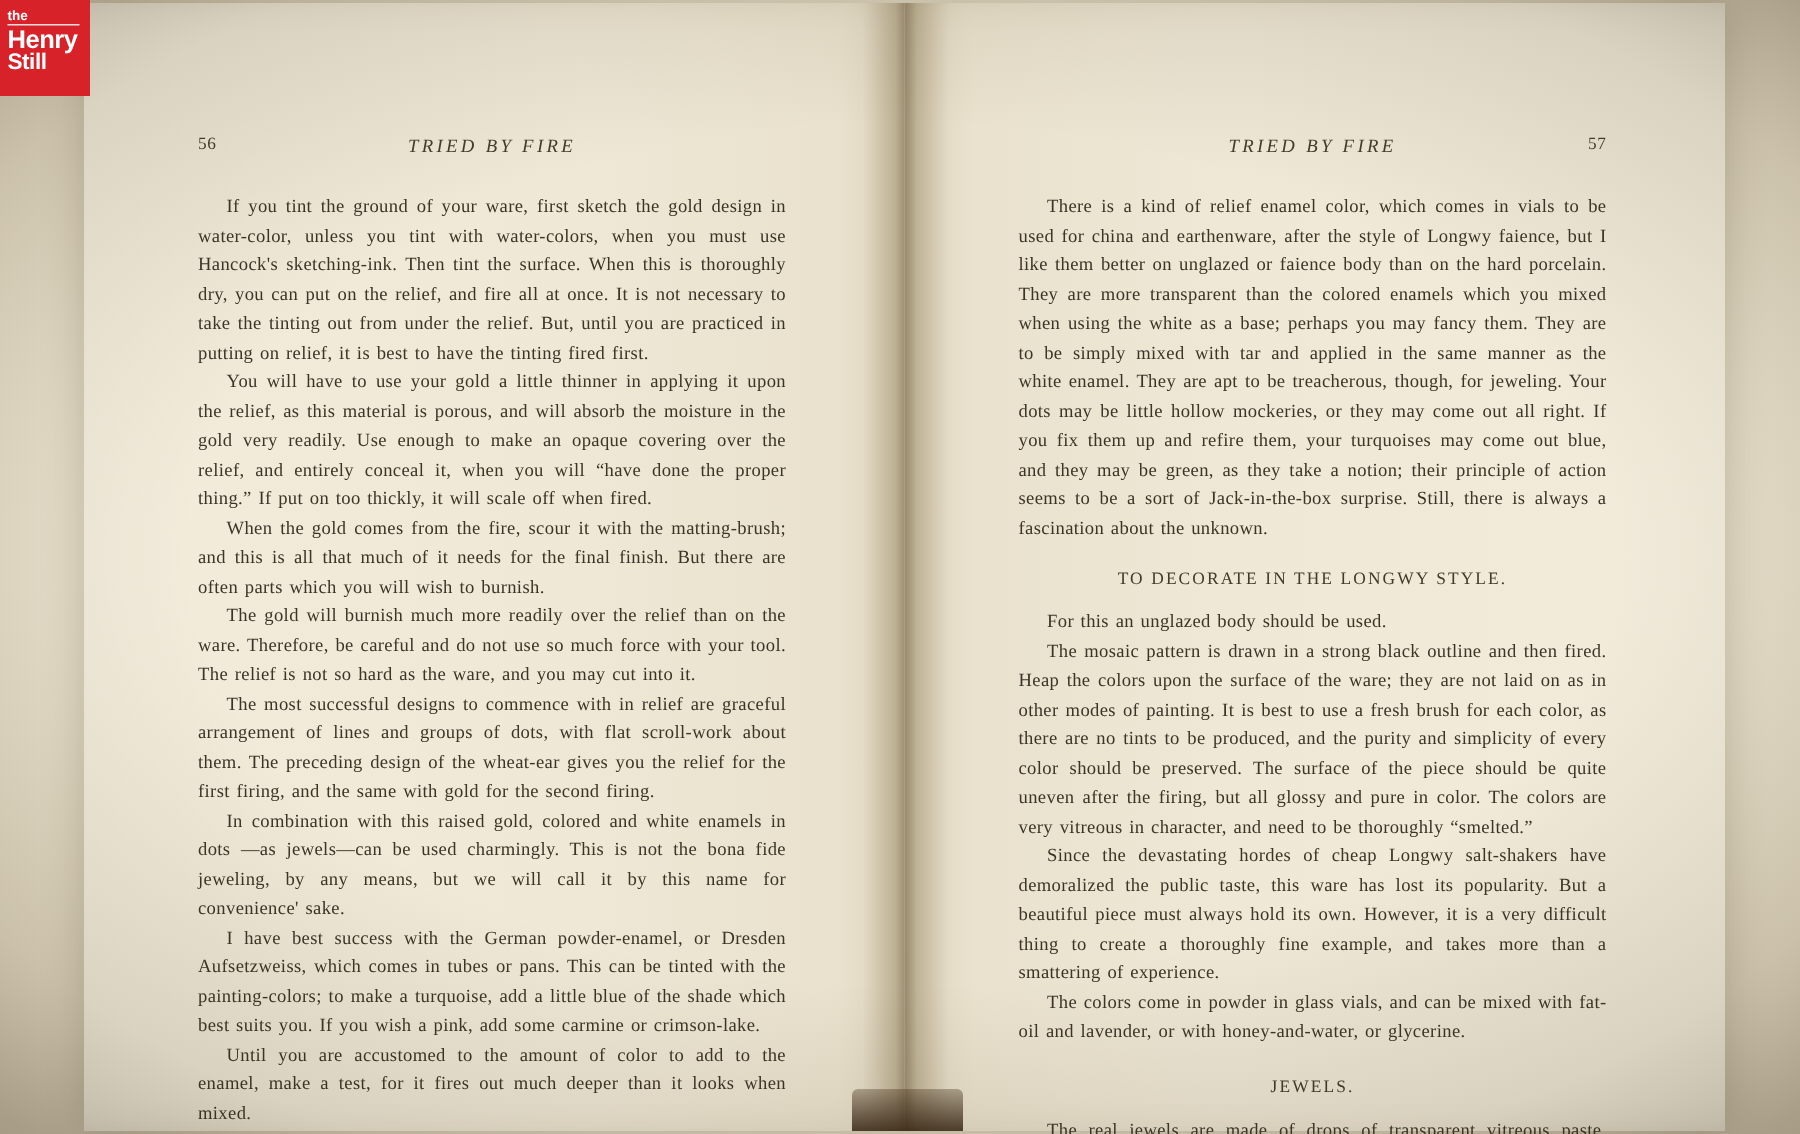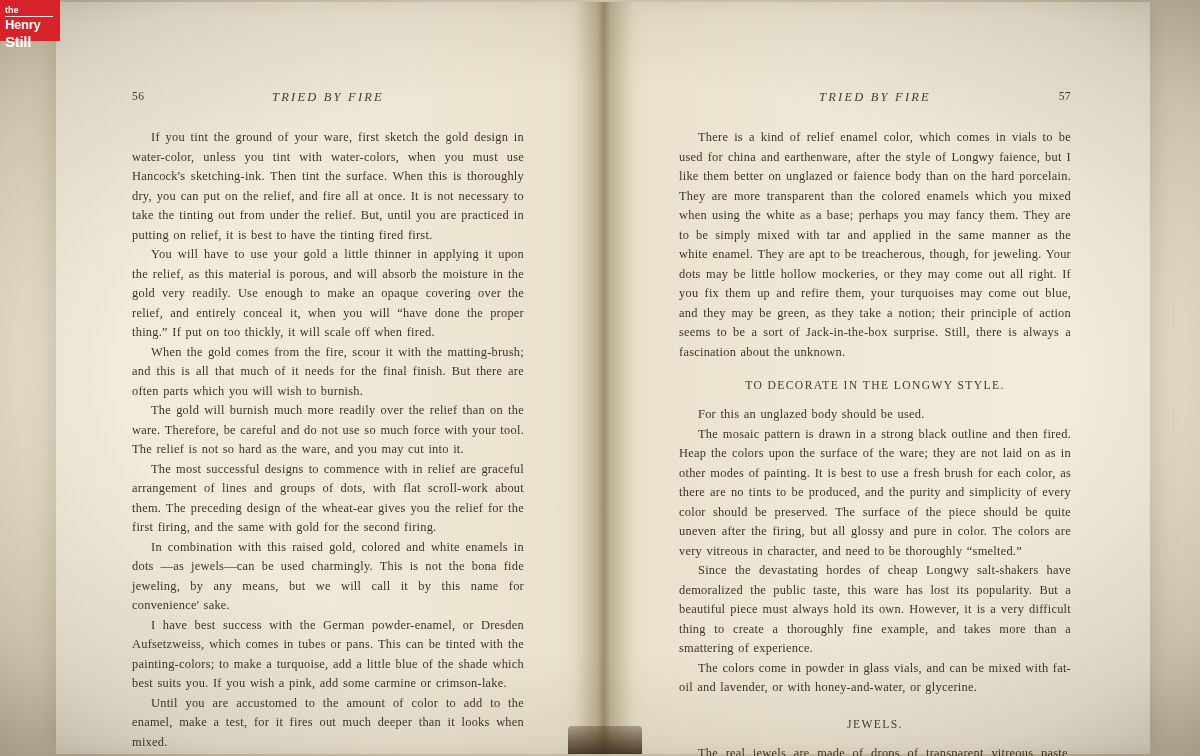--- a/index.html
+++ b/index.html
@@ -146,40 +146,40 @@
     color: #433a2c;
   }
   h2.section.tight { margin-top: 20px; }
 
   
   .logo {
     position: absolute;
     left: 0;
     top: 0;
     width: 60px;
-    height: 41px;
+    height: 64px;
     background: #d8222a;
     color: #ffffff;
     font-family: "Liberation Sans", sans-serif;
     line-height: 1;
     z-index: 20;
     text-align: center;
   }
   .logo .the {
     position: absolute;
     left: 5px;
     top: 6px;
     font-size: 9px;
     font-weight: 700;
   }
   .logo .henry {
     position: absolute;
     left: 5px;
     top: 18px;
-    font-size: 13px;
+    font-size: 17px;
     font-weight: 700;
     letter-spacing: -0.3px;
   }
   .logo .ford {
     position: absolute;
     left: 5px;
     top: 34px;
     font-size: 15px;
     font-weight: 700;
     letter-spacing: -0.3px;

